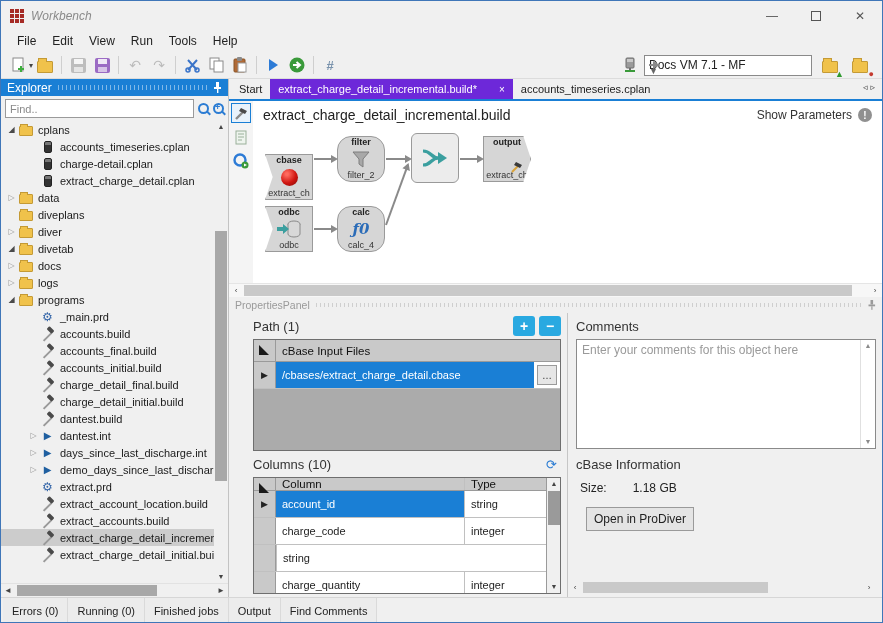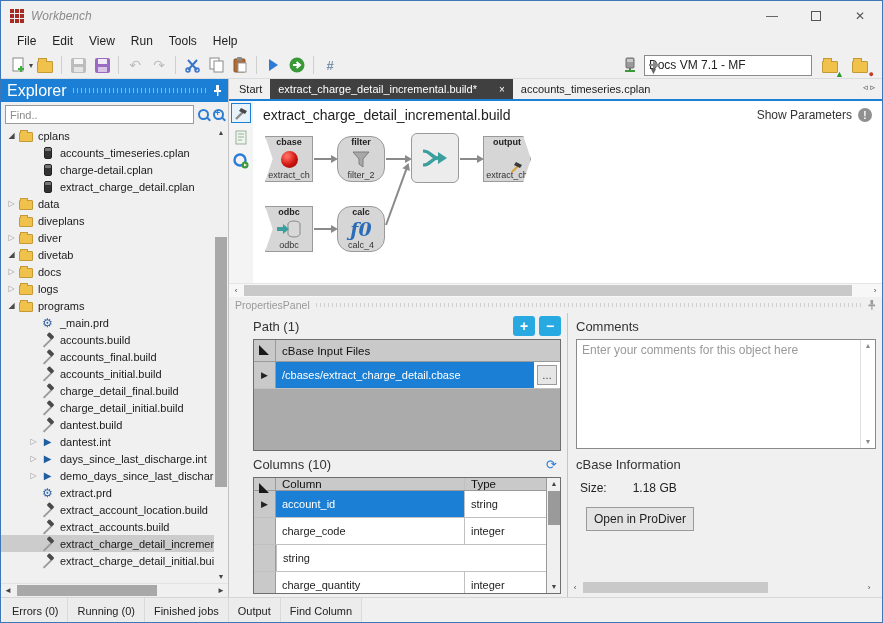--- a/index.html
+++ b/index.html
@@ -31,21 +31,21 @@
   .floppy{width:15px;height:15px;border-radius:2px;position:relative;}
   .floppy::before{content:"";position:absolute;left:3px;top:1px;width:9px;height:5px;background:#fff;opacity:.85;}
   .floppy::after{content:"";position:absolute;left:3px;bottom:1px;width:9px;height:5px;background:#fff;opacity:.6;}
   .folderic{width:16px;height:12px;background:#f0c24b;border:1px solid #c49a35;border-radius:1px;position:relative;margin-top:3px;}
   .folderic::before{content:"";position:absolute;top:-4px;left:0;width:7px;height:3px;background:#f0c24b;border:1px solid #c49a35;border-bottom:none;}
   .badge{position:absolute;right:-3px;bottom:-3px;font-size:9px;font-weight:bold;}
   
   .main{display:flex;height:518px;}
   
   .explorer{width:228px;border-right:1px solid #c3c3c3;display:flex;flex-direction:column;background:#f0f0f0;}
-  .exhead{height:23px;background:#1a7fd5;color:#fff;display:flex;align-items:center;padding:0 6px;font-size:16px;}
+  .exhead{height:17px;background:#1a7fd5;color:#fff;display:flex;align-items:center;padding:0 6px;font-size:12px;}
   .exdots{flex:1;height:5px;margin:0 6px;background-image:repeating-linear-gradient(90deg,rgba(255,255,255,.45) 0 1px,transparent 1px 4px);}
   .findrow{display:flex;align-items:center;padding:3px 4px;gap:4px;}
   .findinput{flex:1;height:19px;border:1px solid #9a9a9a;background:#fff;font-family:"Liberation Sans",sans-serif;
              font-size:11px;padding:0 4px;color:#222;}
   .findinput::placeholder{color:#8a8a8a;}
   .mag{width:11px;height:11px;border:2px solid #2b7cd3;border-radius:50%;position:relative;display:inline-block;}
   .mag::after{content:"";position:absolute;width:5px;height:2px;background:#2b7cd3;transform:rotate(45deg);right:-4px;bottom:-2px;}
   .mag.plus::before{content:"+";position:absolute;left:0px;top:-3px;font-size:9px;color:#2b7cd3;font-weight:bold;}
   .tree{flex:1;position:relative;overflow:hidden;background:#f0f0f0;}
   .treerows{position:absolute;left:0;top:0;right:14px;}
@@ -65,21 +65,21 @@
   .vscroll{position:absolute;right:0;top:0;bottom:0;width:14px;background:#f0f0f0;}
   .vthumb{position:absolute;left:1px;width:12px;background:#a8a8a8;}
   .sarrow{position:absolute;left:0;width:14px;height:12px;color:#444;font-size:7px;text-align:center;line-height:12px;}
   .hscroll{height:14px;background:#f0f0f0;position:relative;border-top:1px solid #e2e2e2;}
   .hthumb{position:absolute;top:1px;height:11px;background:#a8a8a8;}
   .harrow{position:absolute;top:0;width:14px;height:13px;color:#444;font-size:8px;text-align:center;line-height:13px;}
   
   .content{flex:1;display:flex;flex-direction:column;min-width:0;position:relative;}
   .tabbar{height:20px;display:flex;align-items:flex-end;background:#f0f0f0;padding-left:2px;position:relative;}
   .tab{padding:3px 8px;font-size:11px;color:#222;height:20px;display:flex;align-items:center;gap:6px;}
-  .tab.active{background:#404040;color:#fff;gap:22px;}
+  .tab.active{background:#6d28d9;color:#fff;gap:22px;}
   .tab .x{font-size:10px;}
   .tabnav{position:absolute;right:4px;top:3px;color:#444;font-size:9px;letter-spacing:3px;}
   .blueline{height:2px;background:#1a7fd5;}
   .docarea{background:#fff;display:flex;flex-direction:column;}
   .dochead{height:28px;display:flex;align-items:center;background:#fff;}
   .doctitle{font-size:14px;color:#222;margin-left:10px;}
   .showparams{margin-left:auto;display:flex;align-items:center;gap:6px;margin-right:10px;font-size:12px;color:#333;}
   .infoicon{width:14px;height:14px;border-radius:50%;background:#909090;color:#fff;font-size:10px;font-weight:bold;
             display:flex;align-items:center;justify-content:center;}
   .strip{position:absolute;left:0;top:22px;width:24px;height:196px;background:#f4f4f4;display:flex;flex-direction:column;align-items:center;gap:4px;padding-top:2px;}
@@ -89,21 +89,21 @@
   .node{position:absolute;width:48px;height:46px;background:#d6d6d6;border:1px solid #9a9a9a;border-radius:14px;
         display:flex;flex-direction:column;align-items:center;justify-content:space-between;padding:1px 0;}
   .node .ntype{font-size:9px;font-weight:bold;color:#222;line-height:1;}
   .node .nname{font-size:9px;color:#333;line-height:1;max-width:46px;overflow:hidden;white-space:nowrap;}
   .node.innode{clip-path:polygon(0 0,100% 0,100% 100%,0 100%,16% 50%);border-radius:0;}
   .node.outnode{clip-path:polygon(0 0,84% 0,100% 50%,84% 100%,0 100%);border-radius:0;}
   .node.selected{outline:2px dashed #5aa7e8;outline-offset:1px;}
   .mergenode{position:absolute;width:48px;height:50px;background:#ececec;border:1px solid #9a9a9a;border-radius:6px;
              display:flex;align-items:center;justify-content:center;}
   .ball{width:17px;height:17px;border-radius:50%;background:radial-gradient(circle at 35% 30%,#ff6a5e 8%,#cf1510 55%,#7e0b08);}
-  .calcglyph{font-family:"DejaVu Serif",serif;font-style:italic;color:#2b6cb8;font-size:19px;font-weight:bold;line-height:1;}
+  .calcglyph{font-family:"DejaVu Serif",serif;font-style:italic;color:#2b6cb8;font-size:15px;font-weight:bold;line-height:1;}
   .arrow{position:absolute;height:0;border-top:2px solid #8a8a8a;}
   .arrow::after{content:"";position:absolute;right:-2px;top:-5px;border-left:7px solid #8a8a8a;
                 border-top:4px solid transparent;border-bottom:4px solid transparent;}
   .diag{transform-origin:0 50%;}
   .canvasscroll{height:14px;position:relative;background:#f7f7f7;border-top:1px solid #e5e5e5;}
   
   .pphead{height:16px;display:flex;align-items:center;padding:0 6px;color:#9a9a9a;font-size:10.5px;background:#f0f0f0;}
   .ppdots{flex:1;height:4px;margin:0 6px;background-image:repeating-linear-gradient(90deg,#cfcfcf 0 1px,transparent 1px 4px);}
   .ppbody{flex:1;display:flex;background:#f0f0f0;padding-left:24px;min-height:0;}
   .leftpane{width:314px;display:flex;flex-direction:column;}
@@ -518,21 +518,21 @@
       <div class="docarea">
         <div class="dochead">
           <span class="doctitle" style="margin-left:34px;">extract_charge_detail_incremental.build</span>
           <span class="showparams">
             <span>Show Parameters</span>
             <span class="infoicon">!</span>
           </span>
         </div>
 
         <div class="canvas">
-          <div class="node innode selected" style="left:12px;top:7px;justify-content:space-between;">
+          <div class="node innode selected" style="left:12px;top:25px;justify-content:space-between;">
             <span class="ntype">cbase</span>
             <span class="ball"></span>
             <span class="nname">extract_ch</span>
           </div>
           <div class="node" style="left:84px;top:7px;">
             <span class="ntype">filter</span>
             <svg width="20" height="17">
                 <path d="M2 1 h16 l-6 7 v8 l-4 -3 v-5 z" fill="#a8a8a8" stroke="#7e7e7e"></path>
               </svg>
             <span class="nname">filter_2</span>
@@ -681,15 +681,15 @@
         </div>
       </div>
     </div>
   </div>
 
   <div class="statusbar" id="statusbar">
       <span class="stab">Errors (0)</span>
       <span class="stab">Running (0)</span>
       <span class="stab">Finished jobs</span>
       <span class="stab">Output</span>
-      <span class="stab">Find Column</span>
+      <span class="stab">Find Comments</span>
     </div>
 </div>
 
 </body></html>

